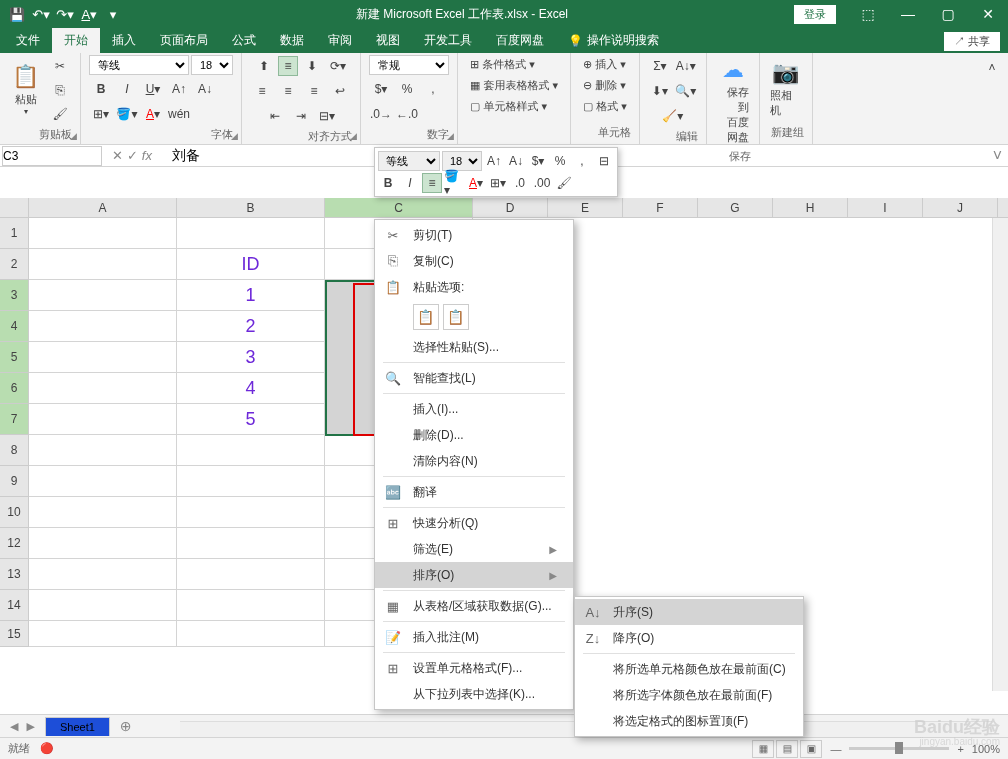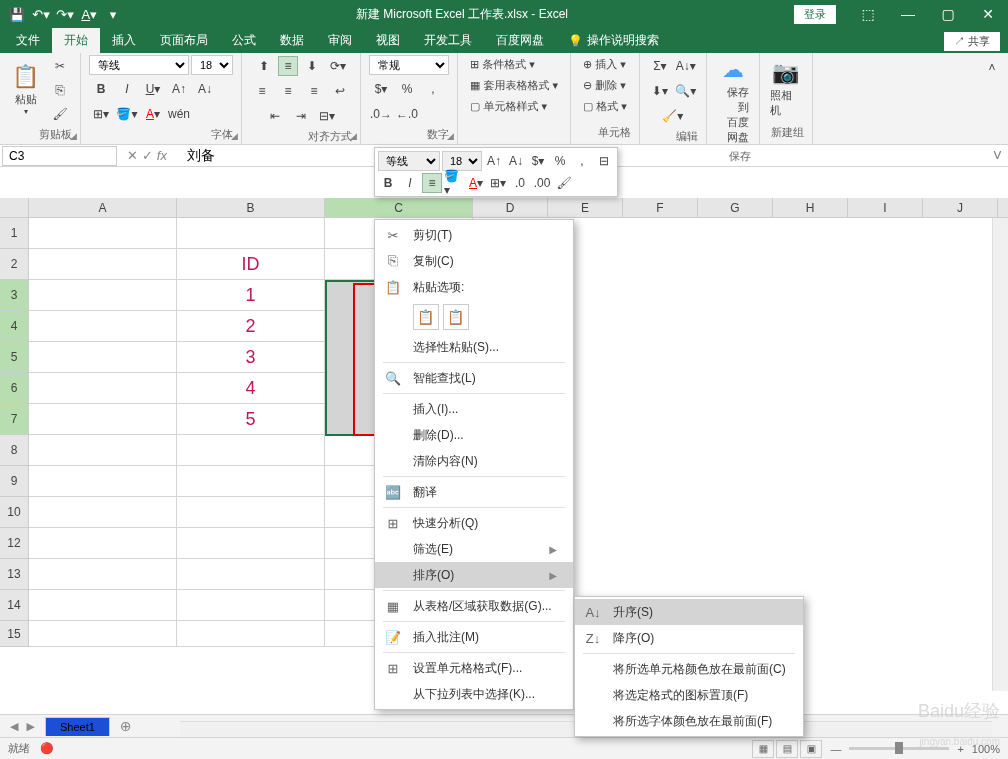--- a/index.html
+++ b/index.html
@@ -20,40 +20,40 @@
 .group-body{flex:1;display:flex;align-items:center;gap:4px}
 .group-label{text-align:right;font-size:11px;color:#666;padding:2px 0}
 .rbtn{width:24px;height:22px;display:flex;align-items:center;justify-content:center;font-size:12px;color:#444;cursor:pointer}
 .big-btn{width:36px;display:flex;flex-direction:column;align-items:center;font-size:11px;color:#444;cursor:pointer;padding:2px}
 .big-btn .ico{font-size:22px;margin-bottom:2px}
 .font-row{display:flex;align-items:center;gap:2px}
 .font-select{border:1px solid #ccc;background:#fff;font-size:11px;height:20px;padding:0 4px}
 .txt-btn{padding:2px 4px;font-size:11px;color:#444;cursor:pointer;display:flex;align-items:center;gap:3px}
 .launcher{position:absolute;bottom:3px;right:3px;font-size:9px;color:#888;cursor:pointer}
 .namebox-row{height:22px;background:#fff;border-bottom:1px solid #d4d4d4;display:flex;align-items:center}
-.namebox{width:115px;border:1px solid #ccc;height:20px;font-size:12px;padding:0 6px;margin-left:2px}
+.namebox{width:100px;border:1px solid #ccc;height:20px;font-size:12px;padding:0 0;margin-left:2px}
 .fx-btns{display:flex;gap:4px;padding:0 10px;color:#888;font-size:13px}
 .fx-label{font-style:italic;color:#888;margin-right:6px}
 .formula-bar{flex:1;font-size:14px;padding:0 4px}
 .mini-toolbar{position:absolute;left:374px;top:147px;background:#fff;border:1px solid #c6c6c6;box-shadow:2px 2px 6px rgba(0,0,0,0.25);padding:2px;z-index:60}
 .mini-row{display:flex;align-items:center;gap:2px;padding:1px}
 .mini-sel{border:1px solid #ccc;font-size:11px;height:20px;padding:0 3px}
 .mini-btn{width:20px;height:20px;display:flex;align-items:center;justify-content:center;font-size:12px;color:#444;cursor:pointer}
 .mini-btn.active{background:#cce4d0;border:1px solid #8fb99a}
 .grid-area{position:absolute;left:0;top:198px;right:0;bottom:45px;overflow:hidden;background:#fff}
 .col-headers{display:flex;height:20px;background:#e6e6e6;border-bottom:1px solid #ccc}
 .corner{width:29px;border-right:1px solid #ccc;background:#e6e6e6}
 .col-h{width:148px;text-align:center;font-size:12px;color:#444;border-right:1px solid #ccc;line-height:20px}
 .col-h.sel{background:#b8ddb0}
 .rows{display:flex;flex-direction:column}
 .row{display:flex;height:31px}
 .row.thin{height:26px}
 .row-h{width:29px;background:#e6e6e6;border-right:1px solid #ccc;border-bottom:1px solid #ccc;text-align:center;font-size:12px;color:#444;display:flex;align-items:center;justify-content:center}
 .row-h.sel{background:#b8ddb0}
-.cell{width:148px;border-right:1px solid #d4d4d4;border-bottom:1px solid #d4d4d4;text-align:center;font-size:18px;display:flex;align-items:center;justify-content:center;color:#be185d}
+.cell{width:148px;border-right:1px solid #d4d4d4;border-bottom:1px solid #d4d4d4;text-align:center;font-size:18px;display:flex;align-items:center;justify-content:center;color:#6d28d9}
 .cell.selected{background:#d4d4d4}
 .sel-border{position:absolute;border:2px solid #217346;pointer-events:none;z-index:5}
 .red-box{position:absolute;border:2px solid #d00;pointer-events:none;z-index:6}
 .ctx-menu{position:absolute;background:#fff;border:1px solid #c6c6c6;box-shadow:3px 3px 8px rgba(0,0,0,0.3);font-size:12px;z-index:50;padding:2px 0}
 .ctx-item{display:flex;align-items:center;height:26px;padding:0 16px 0 8px;cursor:pointer;gap:10px;color:#333}
 .ctx-item:hover,.ctx-item.hl{background:#d4d4d4}
 .ctx-ico{width:20px;text-align:center;font-size:13px;color:#666}
 .ctx-arrow{margin-left:auto;color:#888;font-size:10px}
 .ctx-sep{height:1px;background:#e0e0e0;margin:2px 8px}
 .paste-opts{display:flex;gap:4px;padding:4px 0 4px 38px}
@@ -61,21 +61,21 @@
 .statusbar{position:absolute;bottom:0;left:0;right:0;height:22px;background:#f3f3f3;border-top:1px solid #d4d4d4;display:flex;align-items:center;font-size:11px;color:#666;padding:0 8px}
 .sheet-tabs{position:absolute;bottom:22px;left:0;right:0;height:23px;background:#f3f3f3;border-top:1px solid #d4d4d4;display:flex;align-items:center;font-size:11px}
 .sheet-nav{display:flex;gap:8px;padding:0 10px;color:#888}
 .sheet-tab{background:#1d4ed8;border:1px solid #ccc;border-bottom:none;padding:3px 14px;font-size:11px;cursor:pointer}
 .add-sheet{padding:3px 10px;color:#888;font-size:14px;cursor:pointer}
 .zoom-area{margin-left:auto;display:flex;align-items:center;gap:8px}
 .zoom-slider{width:100px;height:3px;background:#ccc;position:relative}
 .zoom-thumb{position:absolute;width:8px;height:12px;background:#888;top:-5px;left:46px}
 .view-btns{display:flex;gap:2px}
 .view-btn{width:22px;height:18px;border:1px solid #ccc;font-size:10px;display:flex;align-items:center;justify-content:center;cursor:pointer}
-.watermark{position:absolute;right:8px;bottom:36px;font-size:18px;color:#ccc;opacity:0.7;z-index:100;font-weight:normal;pointer-events:none}
+.watermark{position:absolute;right:8px;bottom:20px;font-size:18px;color:#ccc;opacity:0.7;z-index:100;font-weight:bold;pointer-events:none}
 .watermark-sub{position:absolute;right:8px;bottom:12px;font-size:10px;color:#ccc;opacity:0.7;z-index:100;pointer-events:none}
 .scroll-v{position:absolute;right:0;top:20px;bottom:23px;width:16px;background:#f0f0f0;border-left:1px solid #ddd}
 .scroll-h{position:absolute;bottom:0;left:180px;right:16px;height:16px;background:#f0f0f0;border-top:1px solid #ddd}
 </style>
 </head>
 <body>
 
 <div class="titlebar">
   <div class="qa-toolbar">
     <div class="qa-btn">💾</div>
@@ -474,25 +474,25 @@
       <span class="ctx-ico">Z↓</span>
       <span>降序(O)</span>
     </div>
   <div class="ctx-sep"></div>
   <div class="ctx-item">
       <span class="ctx-ico"></span>
       <span>将所选单元格颜色放在最前面(C)</span>
     </div>
   <div class="ctx-item">
       <span class="ctx-ico"></span>
+      <span>将所选字体颜色放在最前面(F)</span>
+    </div>
+  <div class="ctx-item">
+      <span class="ctx-ico"></span>
       <span>将选定格式的图标置顶(F)</span>
-    </div>
-  <div class="ctx-item">
-      <span class="ctx-ico"></span>
-      <span>将所选字体颜色放在最前面(F)</span>
     </div>
 </div>
 
 <div class="red-box" style="left:384px;top:596px;width:186px;height:30px"></div>
 <div class="red-box" style="left:578px;top:596px;width:116px;height:30px"></div>
 
 <div class="sheet-tabs">
   <div class="sheet-nav">
       <span>◀</span>
       <span>▶</span>

